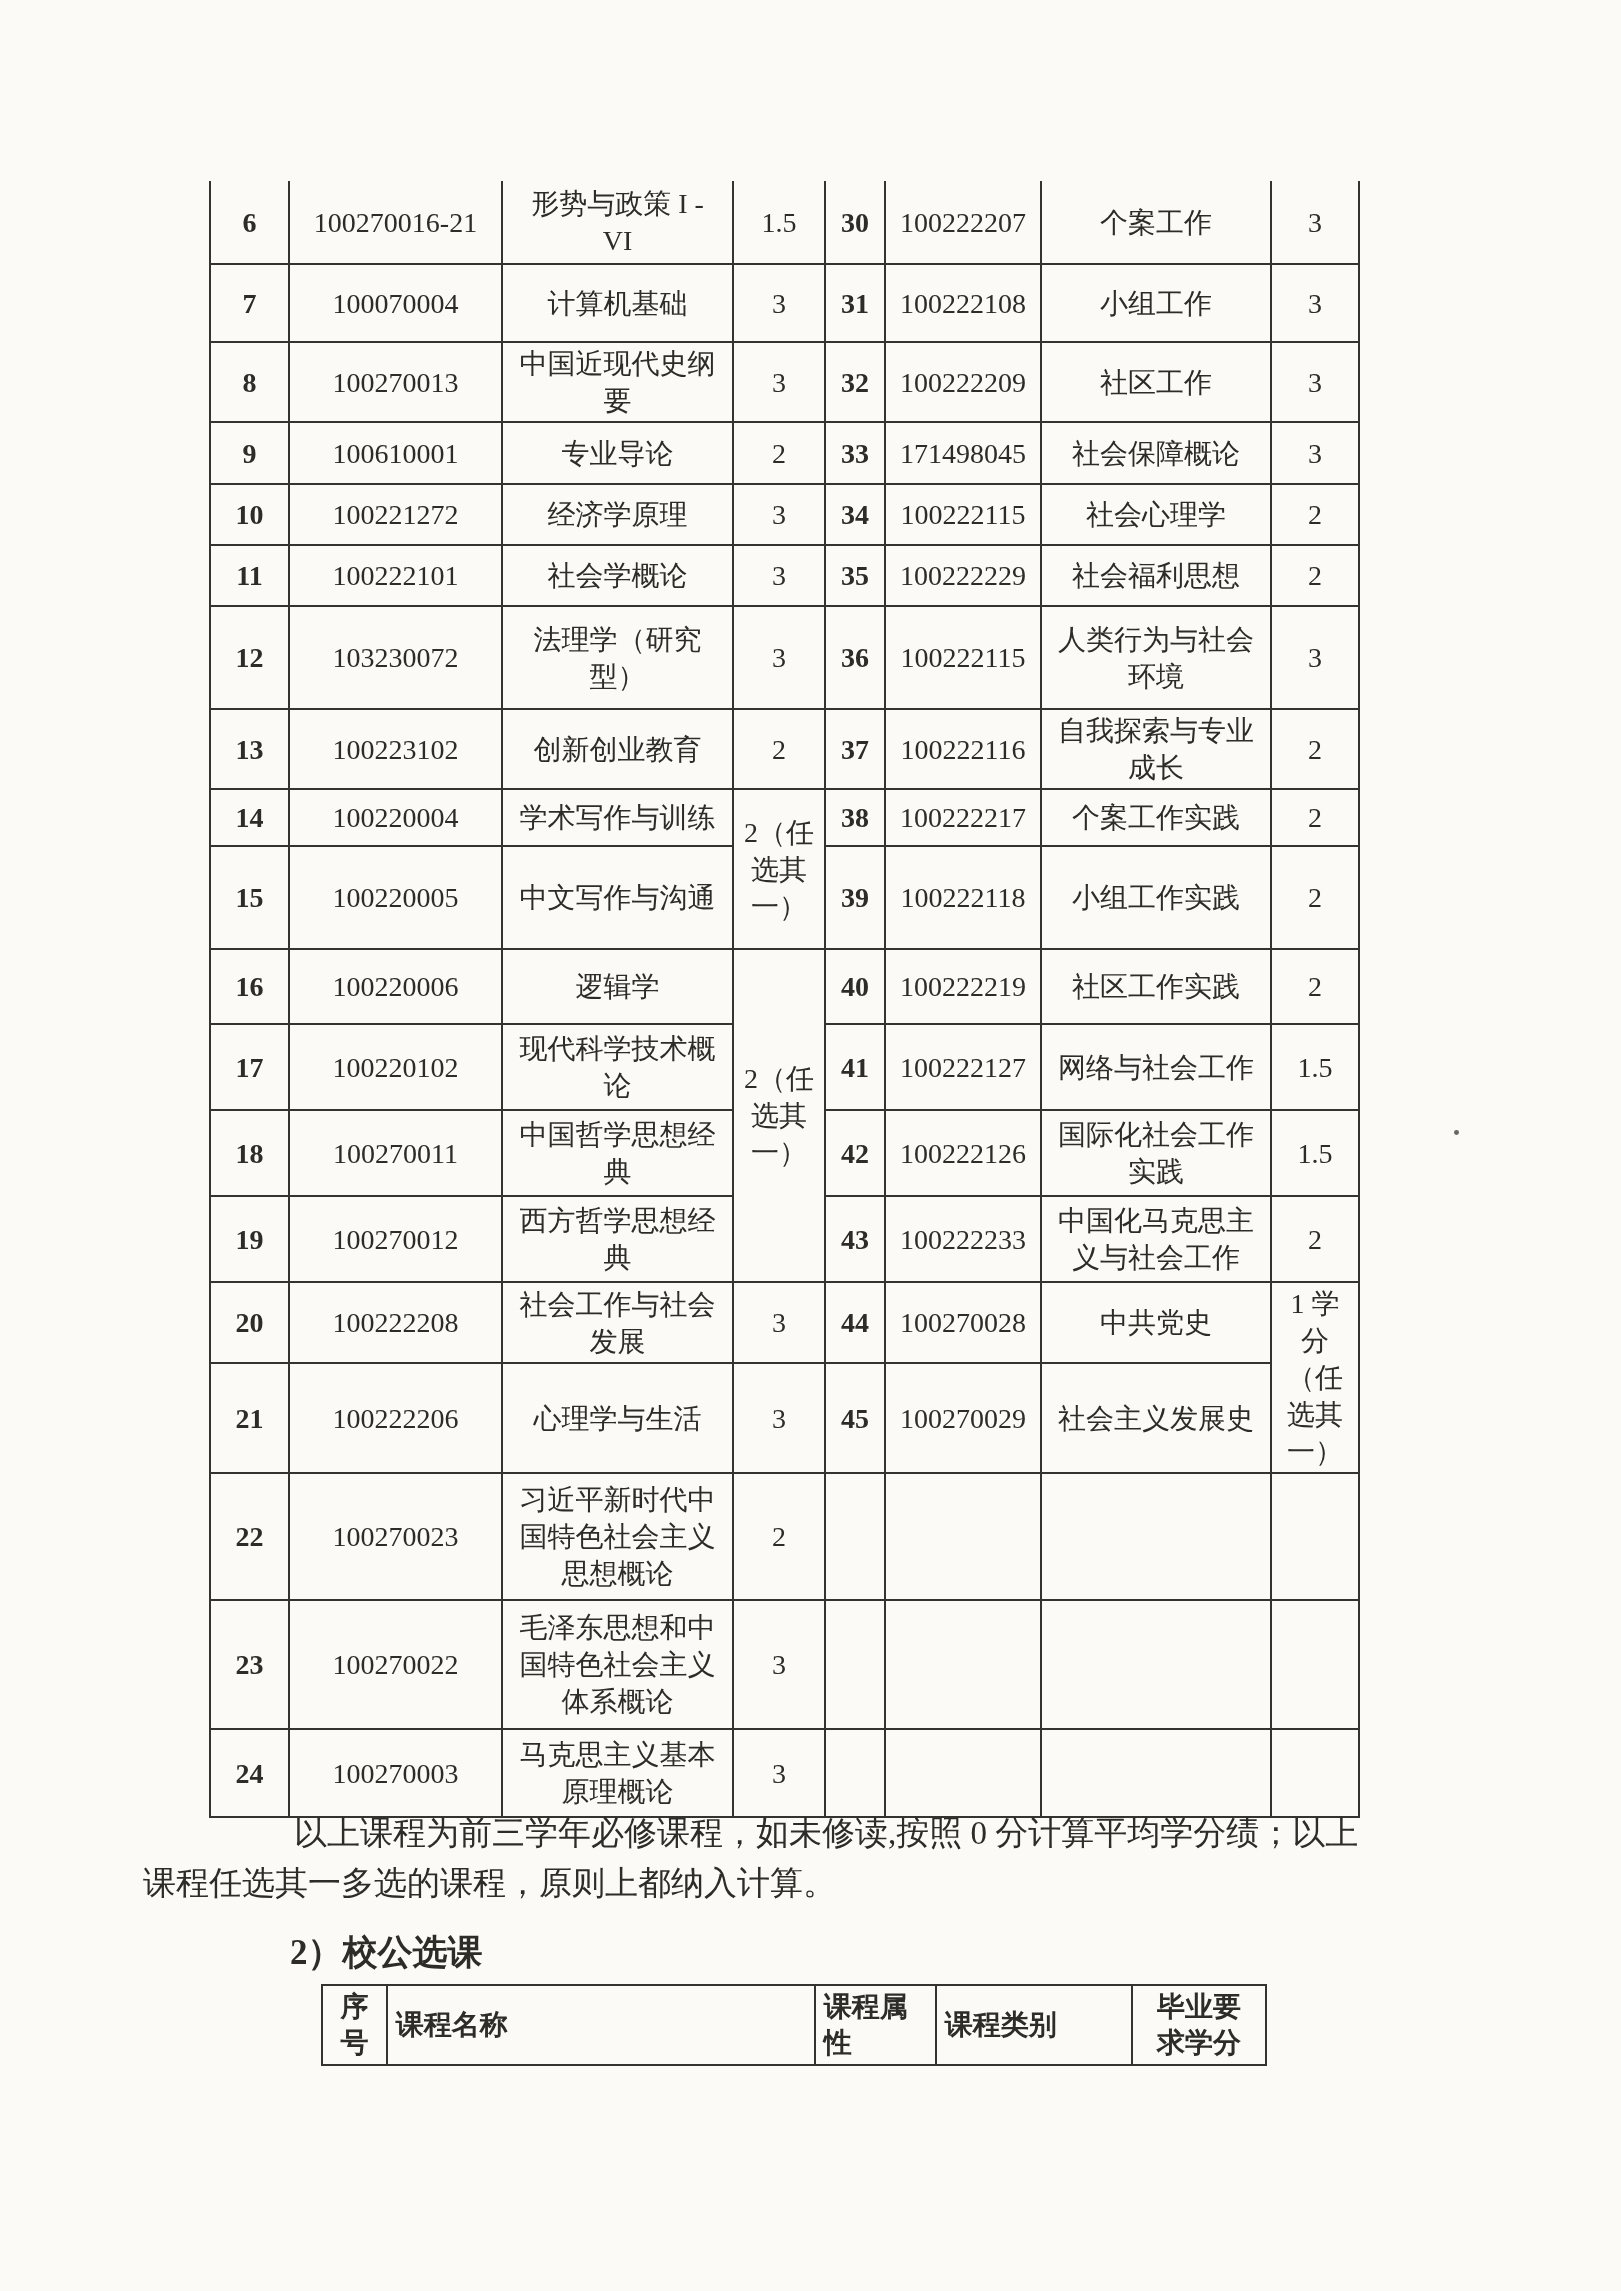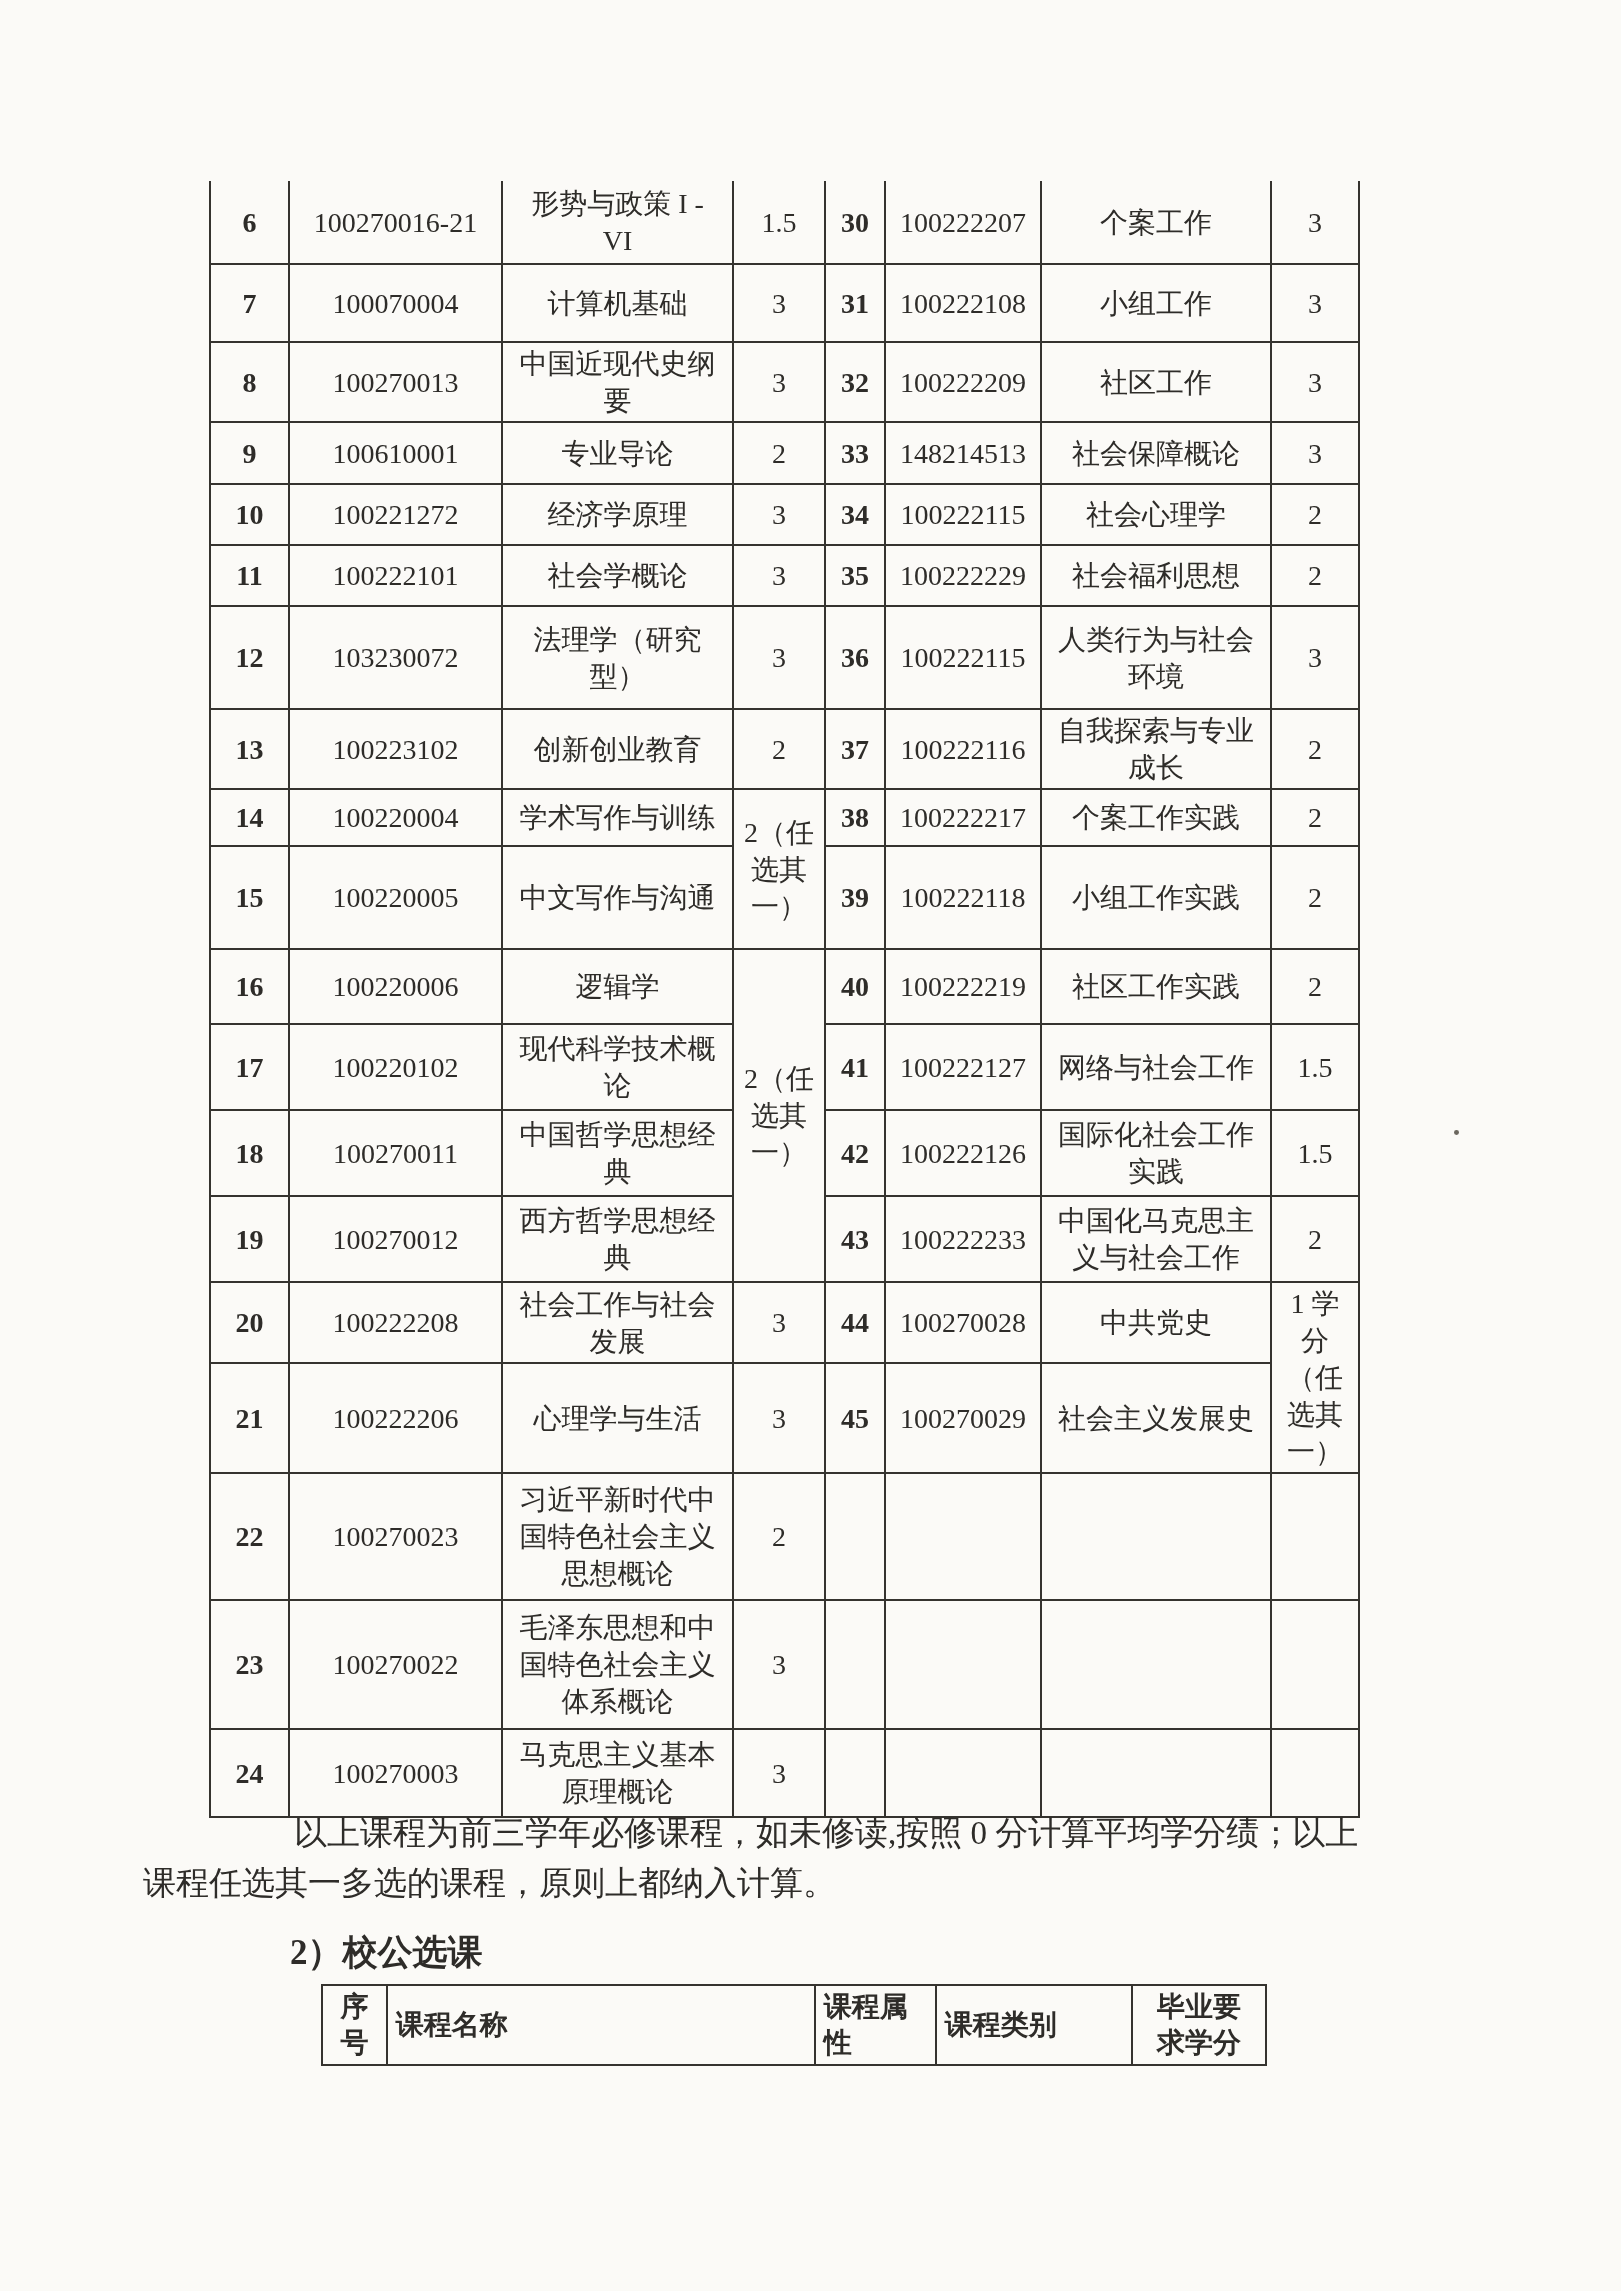--- a/index.html
+++ b/index.html
@@ -114,21 +114,21 @@
           <td class="c-code">100222209</td>
           <td class="c-name">社区工作</td>
           <td class="c-credit">3</td>
         </tr>
         <tr style="height: 62px;">
           <td class="c-num">9</td>
           <td class="c-code">100610001</td>
           <td class="c-name">专业导论</td>
           <td class="c-credit">2</td>
           <td class="c-num">33</td>
-          <td class="c-code">148214513</td>
+          <td class="c-code">171498045</td>
           <td class="c-name">社会保障概论</td>
           <td class="c-credit">3</td>
         </tr>
         <tr style="height: 61px;">
           <td class="c-num">10</td>
           <td class="c-code">100221272</td>
           <td class="c-name">经济学原理</td>
           <td class="c-credit">3</td>
           <td class="c-num">34</td>
           <td class="c-code">100222115</td>

